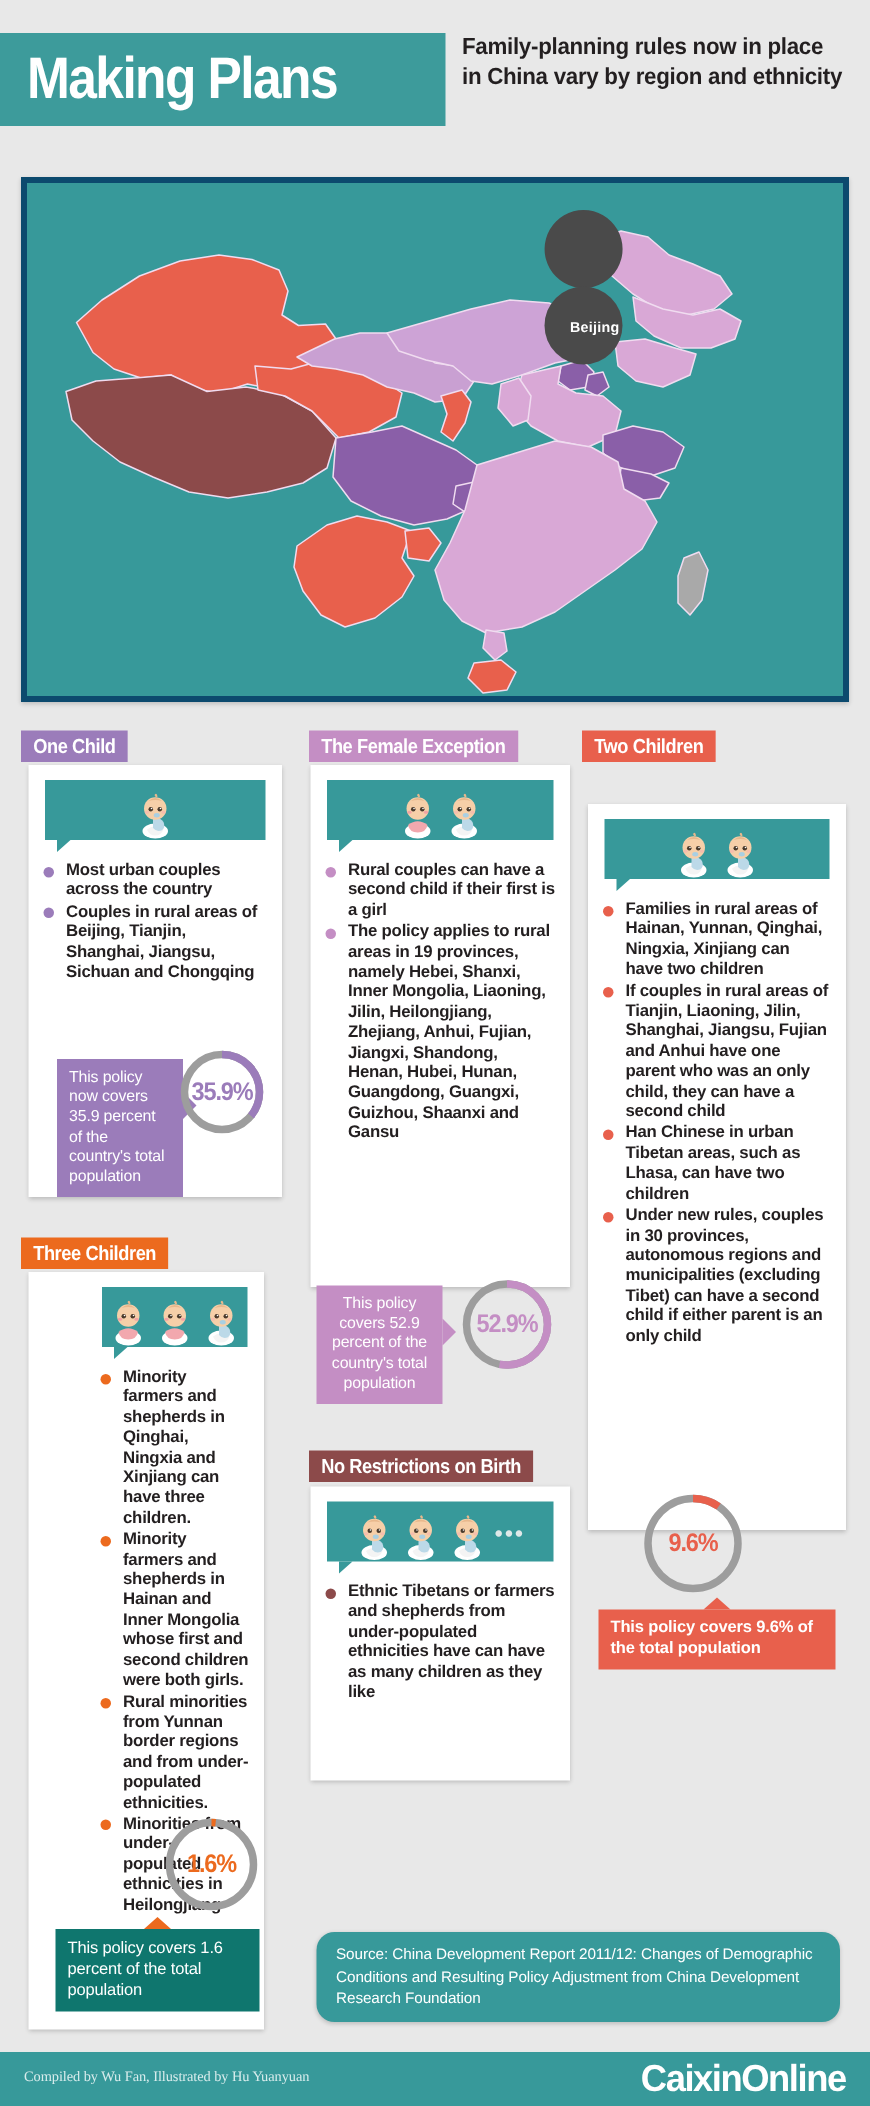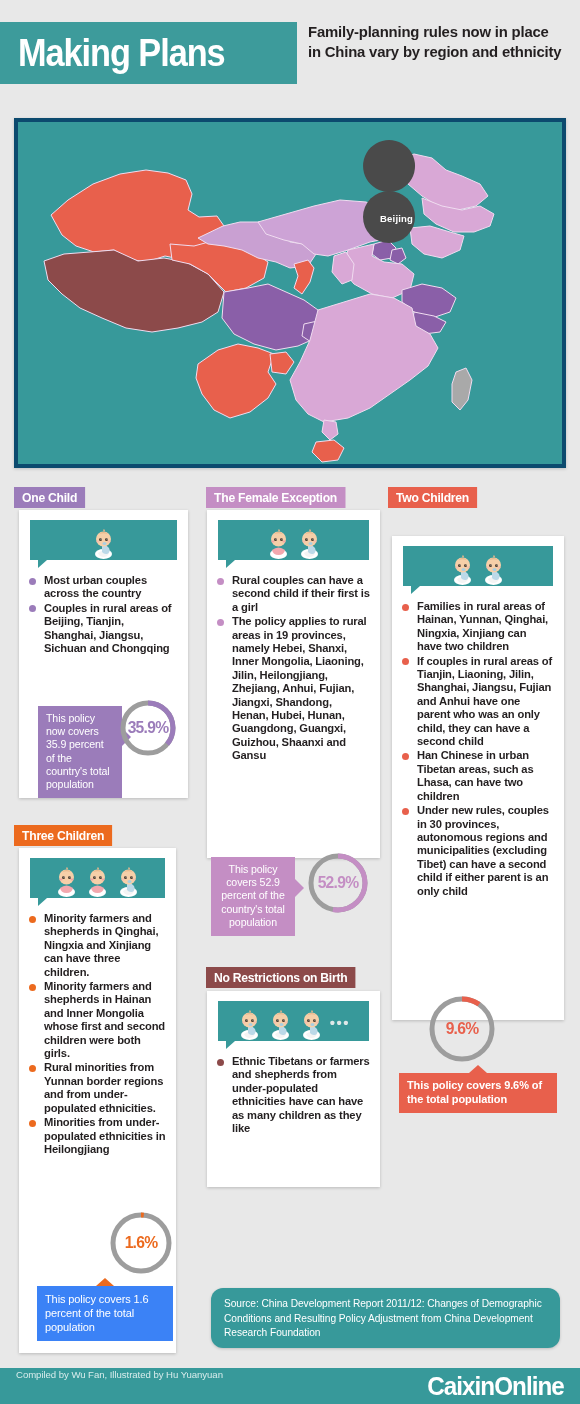--- a/index.html
+++ b/index.html
@@ -111,22 +111,22 @@
     padding:9px 13px;box-sizing:border-box;letter-spacing:-.05px;
     box-shadow:0 1px 3px rgba(0,0,0,.18);
     border-radius:12px;
   }
 
   
   .footer{
     position:absolute;left:0;top:1368px;width:580px;height:36px;background:#37999a;
   }
   .credit{
-    position:absolute;left:16px;top:1px;color:#d8ecec;
-    font-size:9.6px;letter-spacing:-.05px;
+    position:absolute;left:16px;top:11px;color:#d8ecec;
+    font-size:9.6px;letter-spacing:-.05px;font-family:Liberation Serif, serif;
   }
   .brand{
     position:absolute;right:16px;top:4px;color:#fff;
     font-size:25px;font-weight:bold;letter-spacing:-1px;
     transform:scaleX(.97);transform-origin:right center;
   }
 </style>
 </head>
 <body>
 
@@ -323,21 +323,21 @@
   <div class="donut" style="left:426px;top:993px;width:72px;height:72px;">
     <svg width="72" height="72" viewBox="0 0 72 72">
       <circle cx="36" cy="36" r="30" fill="none" stroke="#9d9d9d" stroke-width="5"></circle>
       <circle cx="36" cy="36" r="30" fill="none" stroke="#e8604c" stroke-width="5" stroke-dasharray="18.1 170.4" transform="rotate(-90 36 36)"></circle>
     </svg>
     <div class="pct" style="color:#e8604c;">9.6%</div>
   </div>
   <div class="callout arrow-up" style="left:399px;top:1073px;width:158px;background:#e8604c;--co:#e8604c;font-size:11px;line-height:13.5px;font-weight:bold;">This policy covers 9.6% of the total population</div>
 
   <div class="card-tag" style="left:14px;top:825px;background:#ec6a1e;">Three Children</div>
-  <div class="card" style="left:19px;top:848px;width:157px;height:505px;">
+  <div class="card" style="left:19px;top:848px;width:157px;height:505px;padding-left:38px;">
     <div class="icon-band">
       <svg class="baby" viewBox="0 0 50 64">
         <ellipse cx="25" cy="52" rx="17" ry="10" fill="#ffffff"></ellipse>
         <path d="M12 44 q13 -10 26 0 q-2 10 -13 10 q-11 0 -13 -10z" fill="#f2a8ae"></path>
         <circle cx="25" cy="22" r="15" fill="#f6cfa8"></circle>
         <path d="M16 12 q9 -8 18 0 q-9 -3 -18 0z" fill="#e8b88c"></path>
         <path d="M24 4 q3 -4 4 2 q-2 3 -4 -2z" fill="#e8b88c"></path>
         <circle cx="19" cy="23" r="3" fill="#4a3a2c"></circle>
         <circle cx="31" cy="23" r="3" fill="#4a3a2c"></circle>
         <circle cx="20" cy="22" r="1.1" fill="#fff"></circle>
@@ -383,21 +383,21 @@
       <li>Minorities from under-populated ethnicities in Heilongjiang</li>
     </ul>
   </div>
   <div class="donut" style="left:107px;top:1209px;width:68px;height:68px;">
     <svg width="68" height="68" viewBox="0 0 68 68">
       <circle cx="34" cy="34" r="28" fill="none" stroke="#9d9d9d" stroke-width="5"></circle>
       <circle cx="34" cy="34" r="28" fill="none" stroke="#ec6a1e" stroke-width="5" stroke-dasharray="2.8 173.1" transform="rotate(-90 34 34)"></circle>
     </svg>
     <div class="pct" style="color:#ec6a1e;">1.6%</div>
   </div>
-  <div class="callout arrow-up" style="left:37px;top:1286px;width:136px;background:#3b82f6;--co:#ec6a1e;font-size:11px;line-height:14px;">This policy covers 1.6 percent of the total population</div>
+  <div class="callout arrow-up" style="left:37px;top:1286px;width:136px;background:#0f766e;--co:#ec6a1e;font-size:11px;line-height:14px;">This policy covers 1.6 percent of the total population</div>
 
   <div class="card-tag" style="left:206px;top:967px;background:#8c4a4a;">No Restrictions on Birth</div>
   <div class="card" style="left:207px;top:991px;width:173px;height:196px;">
     <div class="icon-band">
       <svg class="baby" viewBox="0 0 50 64">
         <ellipse cx="25" cy="52" rx="17" ry="10" fill="#ffffff"></ellipse>
         <path d="M14 50 q11 -9 22 0 q-3 8 -11 8 q-8 0 -11 -8z" fill="#f4f4f4"></path>
         <path d="M22 36 q8 -4 14 4 q3 7 -2 11 q-7 3 -12 -3z" fill="#bcd9e8"></path>
         <circle cx="25" cy="22" r="15" fill="#f6cfa8"></circle>
         <path d="M16 12 q9 -8 18 0 q-9 -3 -18 0z" fill="#e8b88c"></path>

